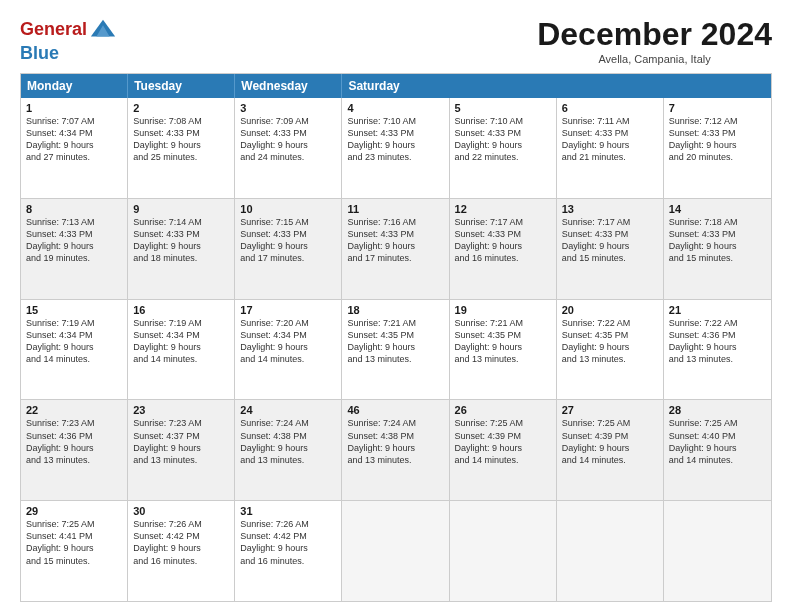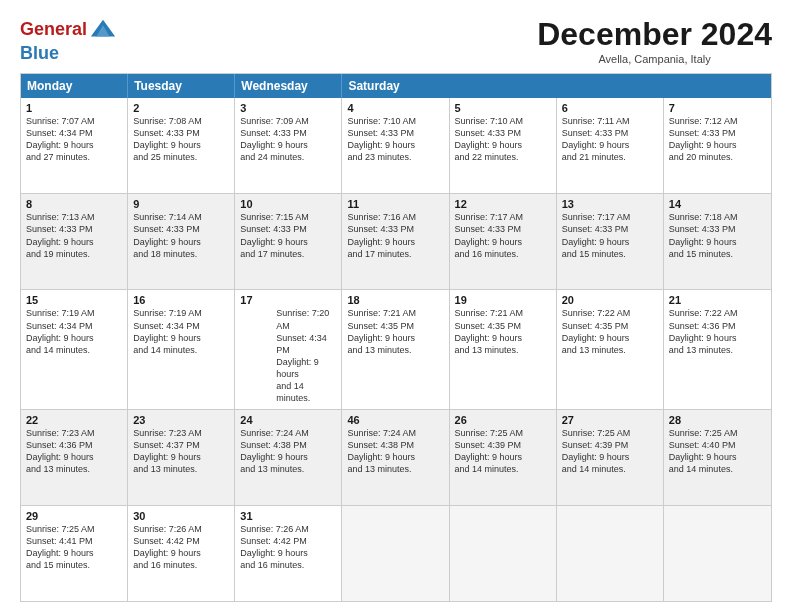--- a/index.html
+++ b/index.html
@@ -255,21 +255,21 @@
           </div>
           <div class="cal-cell">
             <span class="day-num">16</span>
             <div class="cell-text" style="white-space: pre-line;">Sunrise: 7:19 AM
 Sunset: 4:34 PM
 Daylight: 9 hours
 and 14 minutes.</div>
           </div>
           <div class="cal-cell">
             <span class="day-num">17</span>
-            <div class="cell-text" style="white-space: pre-line; margin-left: 36px;">Sunrise: 7:20 AM
+            <div class="cell-text" style="white-space: pre-line;">Sunrise: 7:20 AM
 Sunset: 4:34 PM
 Daylight: 9 hours
 and 14 minutes.</div>
           </div>
           <div class="cal-cell">
             <span class="day-num">18</span>
             <div class="cell-text" style="white-space: pre-line;">Sunrise: 7:21 AM
 Sunset: 4:35 PM
 Daylight: 9 hours
 and 13 minutes.</div>

